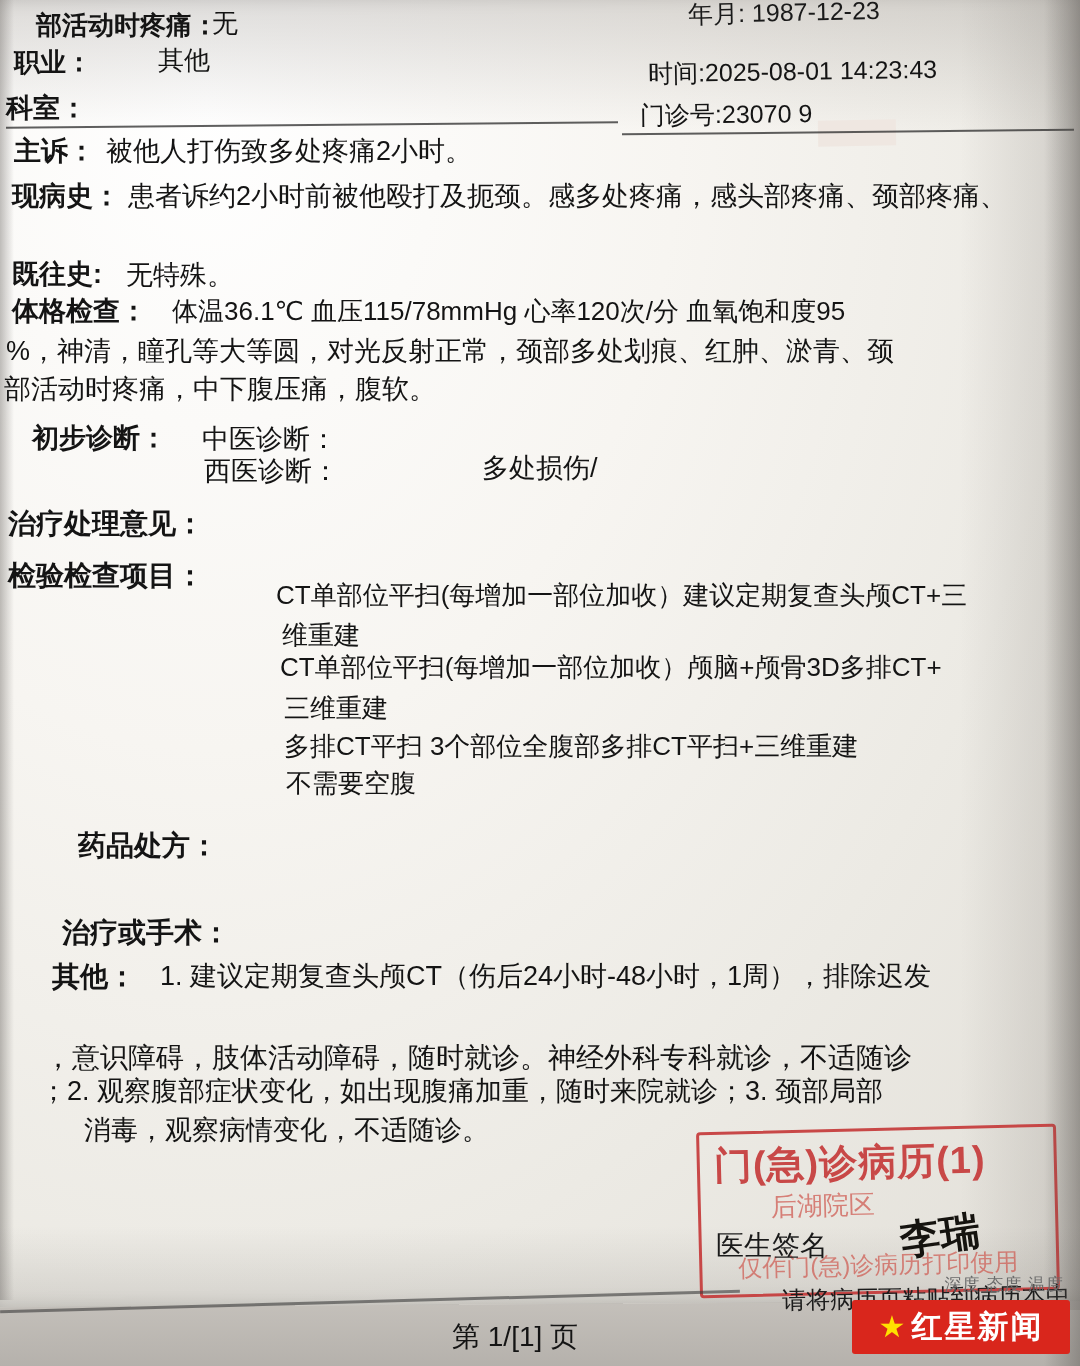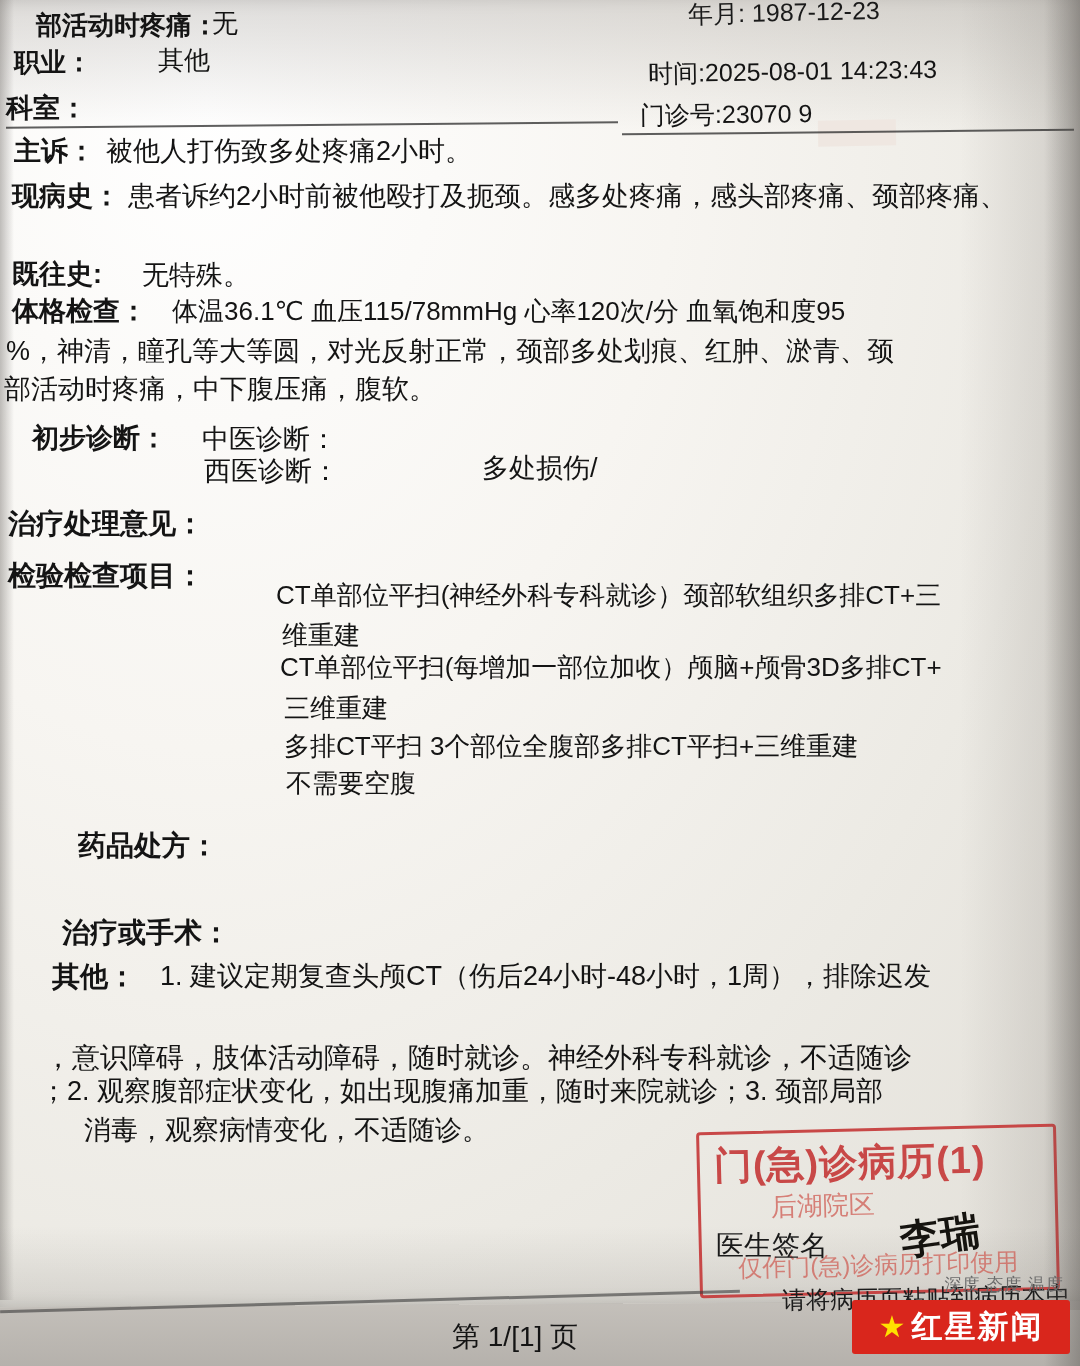--- a/index.html
+++ b/index.html
@@ -94,21 +94,21 @@
   #rule2 { left: 622px; top: 131px; width: 452px; transform: rotate(-0.6deg); }
 
   #chief-lbl { left: 14px; top: 133px; font-size: 27px; font-family: Liberation Mono, monospace; }
   #chief-val { left: 106px; top: 133px; font-size: 27px; }
 
   #hpi-lbl { left: 12px; top: 178px; font-size: 27px; }
   #hpi-l1 { left: 128px; top: 178px; font-size: 27px; }
   #hpi-l2 { left: 10px; top: 216px; font-size: 27px; }
 
   #past-lbl { left: 12px; top: 256px; font-size: 27px; }
-  #past-val { left: 126px; top: 257px; font-size: 27px; margin-left: 16px; }
+  #past-val { left: 126px; top: 257px; font-size: 27px; }
 
   #pe-lbl { left: 12px; top: 293px; font-size: 27px; }
   #pe-l1 { left: 172px; top: 294px; font-size: 26px; }
   #pe-l2 { left: 6px; top: 333px; font-size: 27px; }
   #pe-l3 { left: 4px; top: 371px; font-size: 27px; }
 
   #diag-lbl { left: 8px; top: 420px; font-size: 27px; margin-left: 24px; }
   #diag-tcm { left: 202px; top: 421px; font-size: 27px; }
   #diag-wm { left: 204px; top: 453px; font-size: 27px; }
   #diag-wm-val { left: 482px; top: 450px; font-size: 27px; }
@@ -286,21 +286,21 @@
     <div class="line" id="pe-l3">部活动时疼痛，中下腹压痛，腹软。</div>
 
     <div class="line lbl" id="diag-lbl">初步诊断：</div>
     <div class="line" id="diag-tcm">中医诊断：</div>
     <div class="line" id="diag-wm">西医诊断：</div>
     <div class="line" id="diag-wm-val">多处损伤/</div>
 
     <div class="line lbl" id="exam-lbl">检验检查项目：</div>
     <div class="line lbl" id="plan-lbl">治疗处理意见：</div>
 
-    <div class="line" id="exam-1">CT单部位平扫(神经外科专科就诊）颈部软组织多排CT+三</div>
+    <div class="line" id="exam-1">CT单部位平扫(每增加一部位加收）建议定期复查头颅CT+三</div>
     <div class="line" id="exam-1b">维重建</div>
     <div class="line" id="exam-2">CT单部位平扫(每增加一部位加收）颅脑+颅骨3D多排CT+</div>
     <div class="line" id="exam-2b">三维重建</div>
     <div class="line" id="exam-3">多排CT平扫  3个部位全腹部多排CT平扫+三维重建</div>
     <div class="line" id="exam-4">不需要空腹</div>
 
     <div class="line lbl" id="drug-lbl">药品处方：</div>
     <div class="line lbl" id="tx-lbl">治疗或手术：</div>
 
     <div class="line lbl" id="other-lbl">其他：</div>

